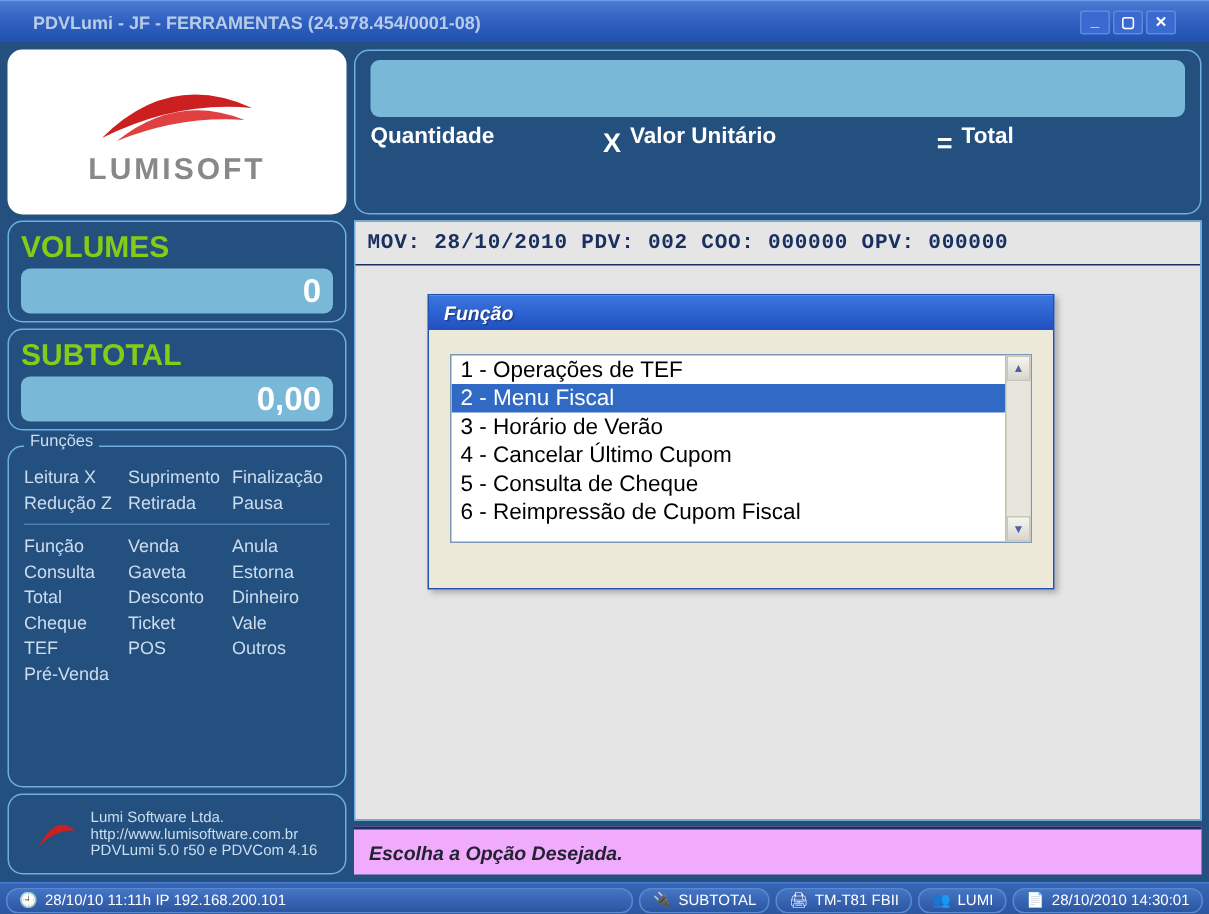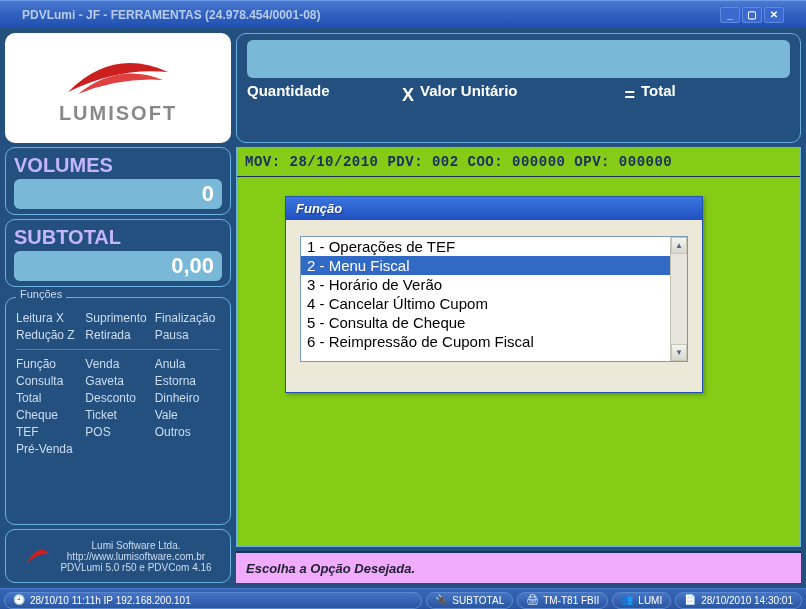--- a/index.html
+++ b/index.html
@@ -44,49 +44,49 @@
     border-radius: 10px;
     height: 110px;
     display:flex;
     align-items:center;
     justify-content:center;
     flex-direction:column;
   }
   .logo-swoosh { width:120px; height:50px; position:relative; }
   .logo-text { font-family: Arial; font-size:20px; font-weight:bold; color:#888; letter-spacing:2px; }
   .volumes-panel { height: 68px; }
-  .big-label { color:#c4b5fd; font-weight:bold; font-size:20px; }
+  .big-label { color:#84cc16; font-weight:bold; font-size:20px; }
   .big-box {
     background:#7ab8d8; border-radius:6px; height:30px;
     display:flex; align-items:center; justify-content:flex-end;
     padding-right:8px; color:#fff; font-weight:bold; font-size:22px;
     margin-top:2px;
   }
   .funcoes-panel { flex:1; font-size:12px; color:#cde; padding:8px 10px; position:relative; }
   .funcoes-panel legend { font-size:11px; color:#cde; position:relative; top:-3px; background:#245080; padding:0 4px; }
   .func-grid { display:grid; grid-template-columns: 1fr 1fr 1fr; row-gap:3px; column-gap:4px; font-size:12px; }
   .func-grid span { white-space:nowrap; }
   .func-divider { grid-column:1/4; border-top:1px solid #4a80b0; margin:4px 0; }
-  .software-panel { height:54px; display:flex; align-items:center; gap:8px; font-size:10px; color:#cde; justify-content:center; text-align:center; }
+  .software-panel { height:54px; display:flex; align-items:center; gap:8px; font-size:10px; color:#cde; justify-content:center; text-align:left; }
   .software-panel .mini-logo { width:28px; height:28px; }
   .top-display {
     background:#245080; border:1px solid #6ab0e0; border-radius:10px;
     height:110px; padding:6px 10px; display:flex; flex-direction:column; gap:4px;
   }
   .desc-box { background:#7ab8d8; border-radius:6px; height:38px; }
   .qty-row { display:flex; align-items:flex-end; gap:6px; color:#fff; font-weight:bold; }
   .qty-col { display:flex; flex-direction:row; gap:2px; }
   .qty-col .lbl { font-size:15px; }
   .field-box { background:#7ab8d8; border-radius:6px; height:28px; }
   .q1 { flex:1.2; }
   .q2 { flex:1.6; }
   .q3 { flex:1.2; }
   .op { font-size:18px; padding-bottom:4px; }
   .main-area {
-    flex:1; background:#84cc16; border-radius:0;
+    flex:1; background:#e5e5e5; border-radius:0;
     border:1px solid #6ab0e0; position:relative;
     font-family: "Courier New", monospace;
   }
   .mov-line { font-size:14px; font-weight:bold; color:#1a3060; padding:6px 8px; border-bottom:1px solid #1a3060; letter-spacing:0.5px;}
   .funcao-window {
     position:absolute; left:48px; top:48px; width:418px;
     background:#ece9d8; border:1px solid #2050b0;
     box-shadow: 2px 2px 4px rgba(0,0,0,0.25);
   }
   .funcao-title {

